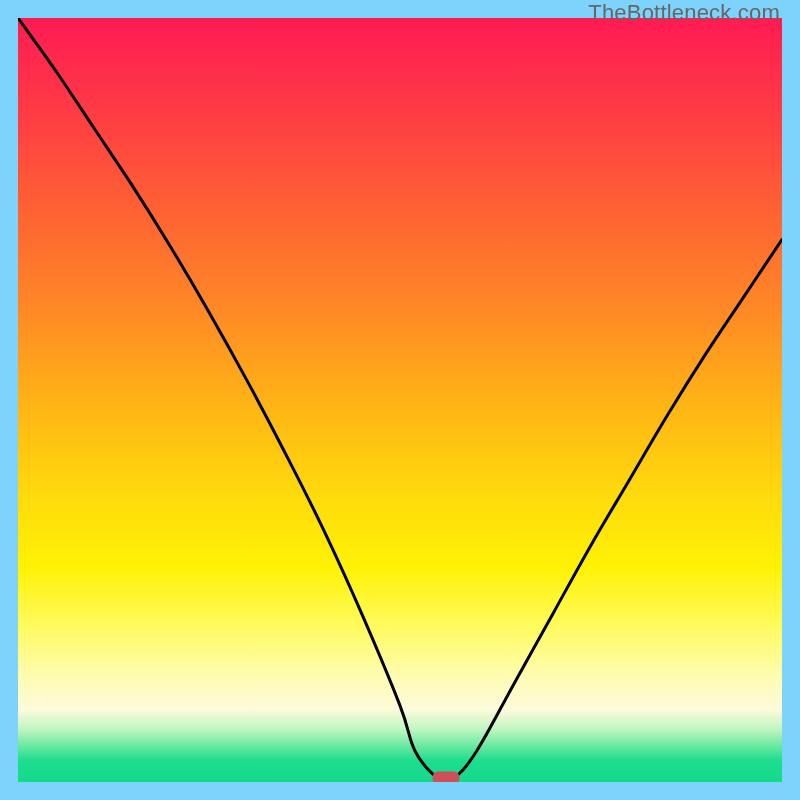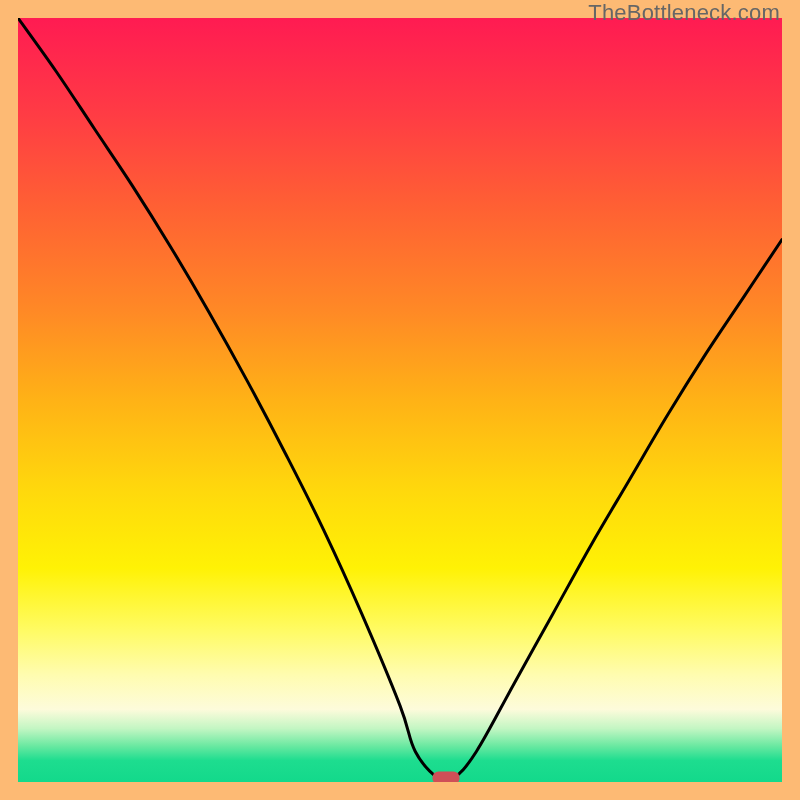--- a/index.html
+++ b/index.html
@@ -7,21 +7,21 @@
     padding: 0;
     width: 800px;
     height: 800px;
     background: #000;
     overflow: hidden;
   }
   .frame {
     position: relative;
     width: 800px;
     height: 800px;
-    background: #fdba74;
+    background: #7dd3fc;
   }
   .plot {
     position: absolute;
     left: 18px;
     top: 18px;
     width: 764px;
     height: 764px;
     overflow: hidden;
   }
   .watermark {

